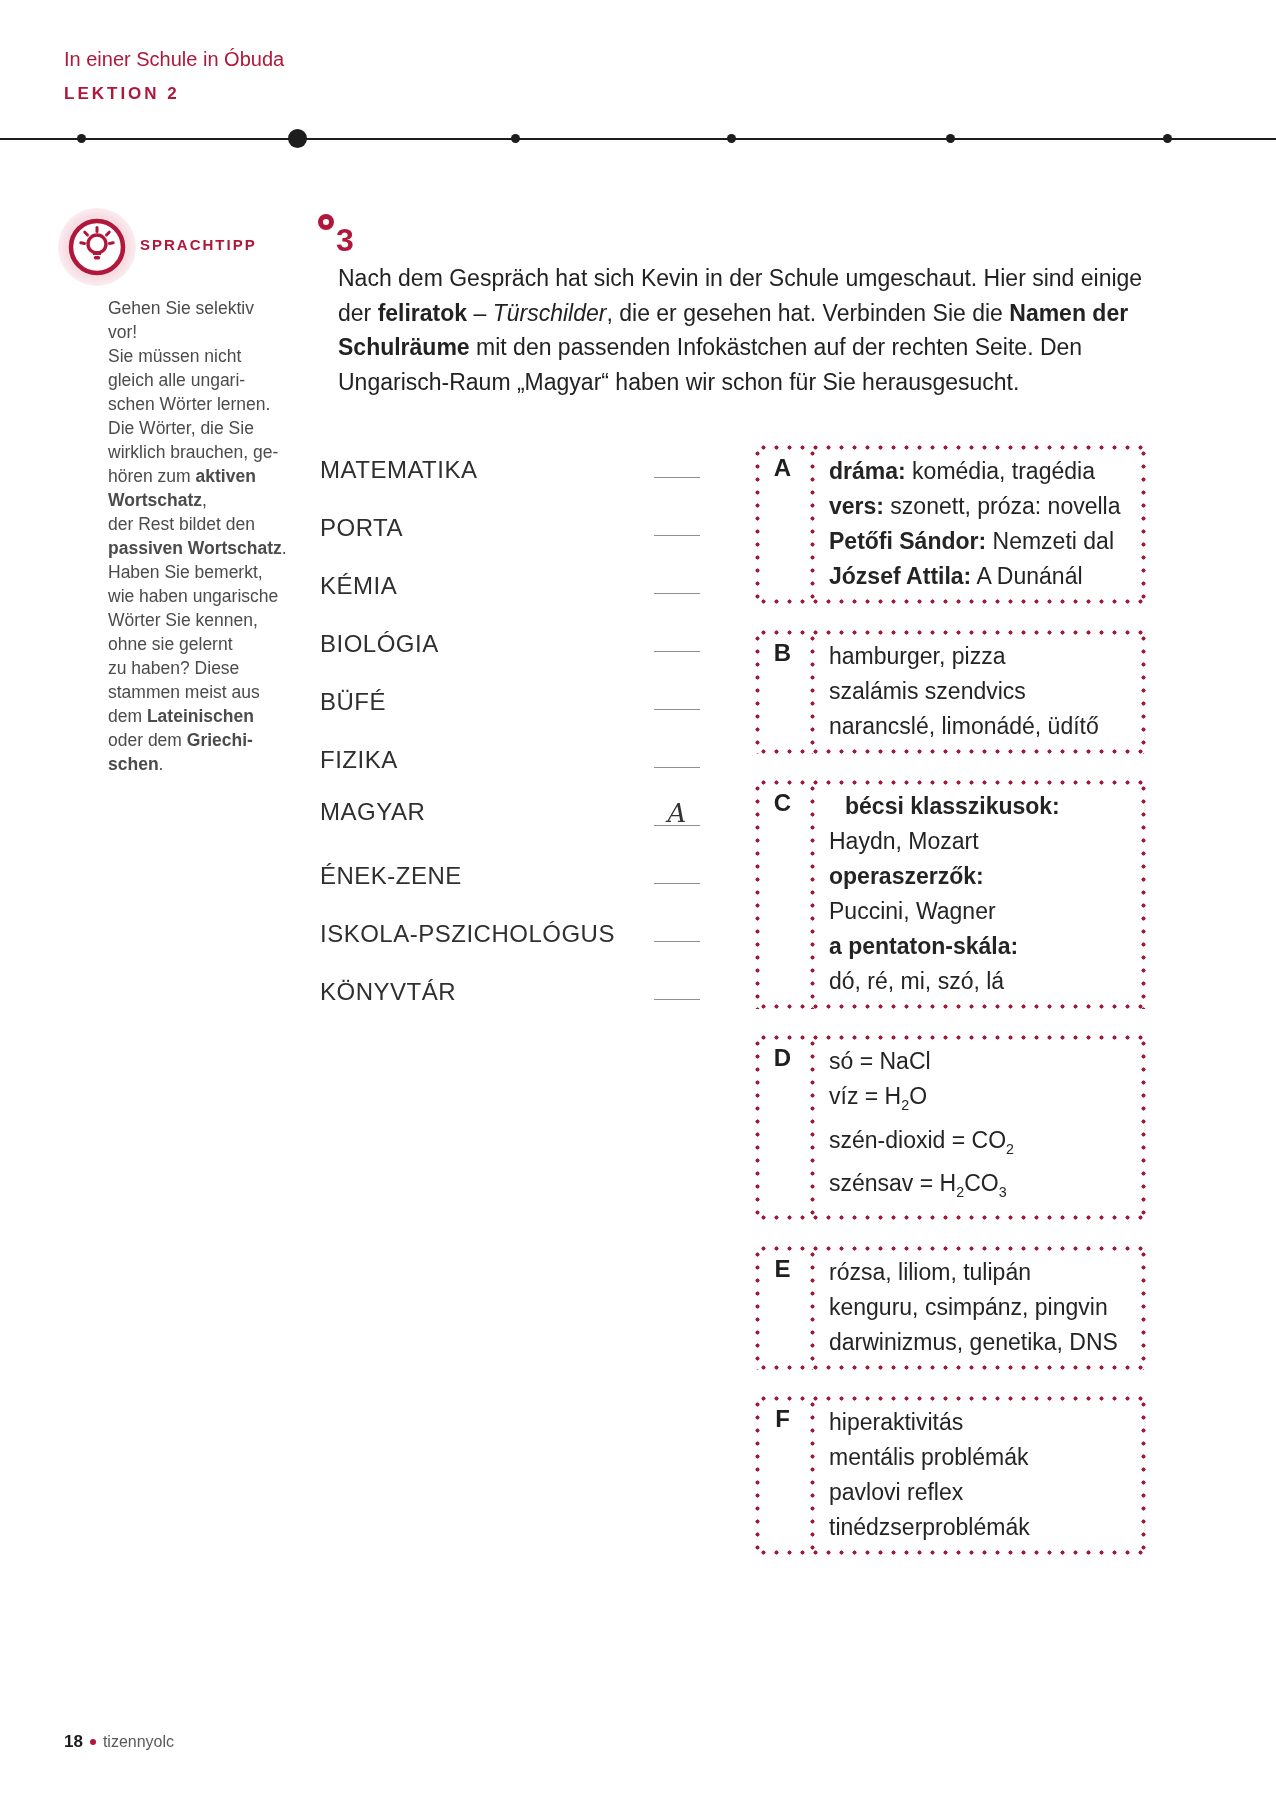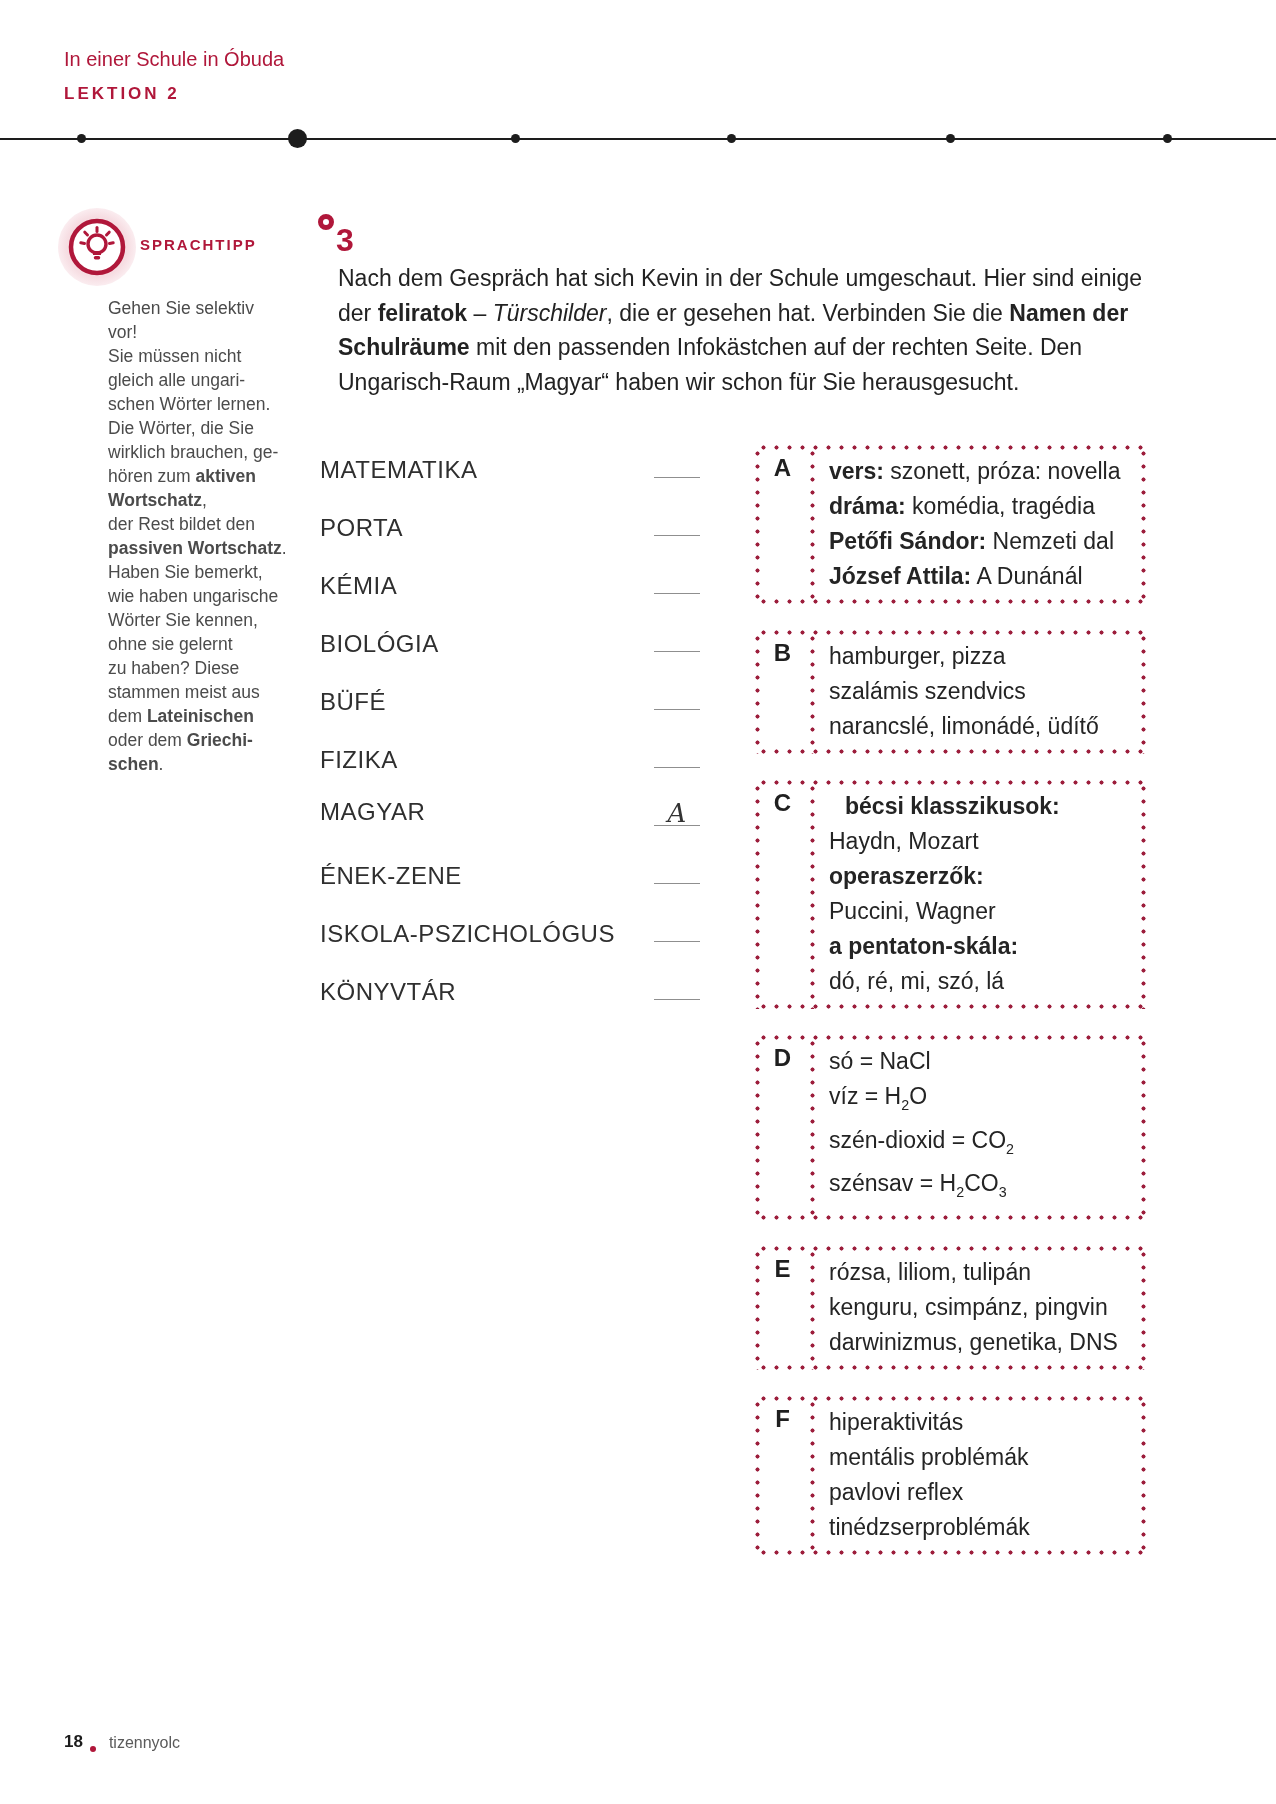--- a/index.html
+++ b/index.html
@@ -48,24 +48,24 @@
   .dots.bottom{bottom:0;}
   .dots.left,.dots.right,.dots.divider{top:0;bottom:0;width:5px;background-image:radial-gradient(circle,var(--dot) 1.8px,rgba(255,255,255,0) 2.3px);background-size:5px 13px;background-position:0 2px;}
   .dots.left{left:0;}
   .dots.right{right:0;}
   .dots.divider{left:55px;}
   .box-letter{position:absolute;left:0;top:9px;width:55px;text-align:center;font-size:24px;font-weight:700;color:#1f1f1f;}
   .box-content{margin-left:74px;padding:9px 8px 10px 0;font-size:23px;line-height:35px;color:#242424;}
   .box-line{white-space:nowrap;}
   .sub{font-size:0.62em;vertical-align:sub;}
   
-  .footer{position:absolute;left:64px;top:1732px;font-size:16px;display:flex;align-items:flex-end;gap:7px;}
+  .footer{position:absolute;left:64px;top:1732px;font-size:16px;display:flex;align-items:center;gap:7px;}
   .footer .pnum{font-size:17px;font-weight:700;color:#1c1c1c;}
   .footer .pdot{width:6px;height:6px;border-radius:50%;background:var(--accent);}
-  .footer .pword{color:#5a5a5a;margin-left:6px;}
+  .footer .pword{color:#5a5a5a;}
 </style>
 </head>
 <body>
 
 <div class="series-title">In einer Schule in Óbuda</div>
 <div class="lesson-label">LEKTION 2</div>
 <div class="head-rule"></div>
 <span class="rule-dot" style="left:77px;"></span>
 <span class="rule-dot big" style="left:288px;"></span>
 <span class="rule-dot" style="left:511px;"></span>
@@ -159,22 +159,22 @@
 
 <div class="info-boxes">
     <div class="ibox">
       <div class="dots top"></div>
       <div class="dots bottom"></div>
       <div class="dots left"></div>
       <div class="dots right"></div>
       <div class="dots divider"></div>
       <div class="box-letter">A</div>
       <div class="box-content">
+        <div class="box-line"><span style="font-weight: 700;">dráma:</span><span> komédia, tragédia</span></div>
         <div class="box-line"><span style="font-weight: 700;">vers:</span><span> szonett, próza: novella</span></div>
-        <div class="box-line"><span style="font-weight: 700;">dráma:</span><span> komédia, tragédia</span></div>
         <div class="box-line"><span style="font-weight: 700;">Petőfi Sándor:</span><span> Nemzeti dal</span></div>
         <div class="box-line"><span style="font-weight: 700;">József Attila:</span><span> A Dunánál</span></div>
       </div>
     </div>
     <div class="ibox">
       <div class="dots top"></div>
       <div class="dots bottom"></div>
       <div class="dots left"></div>
       <div class="dots right"></div>
       <div class="dots divider"></div>

